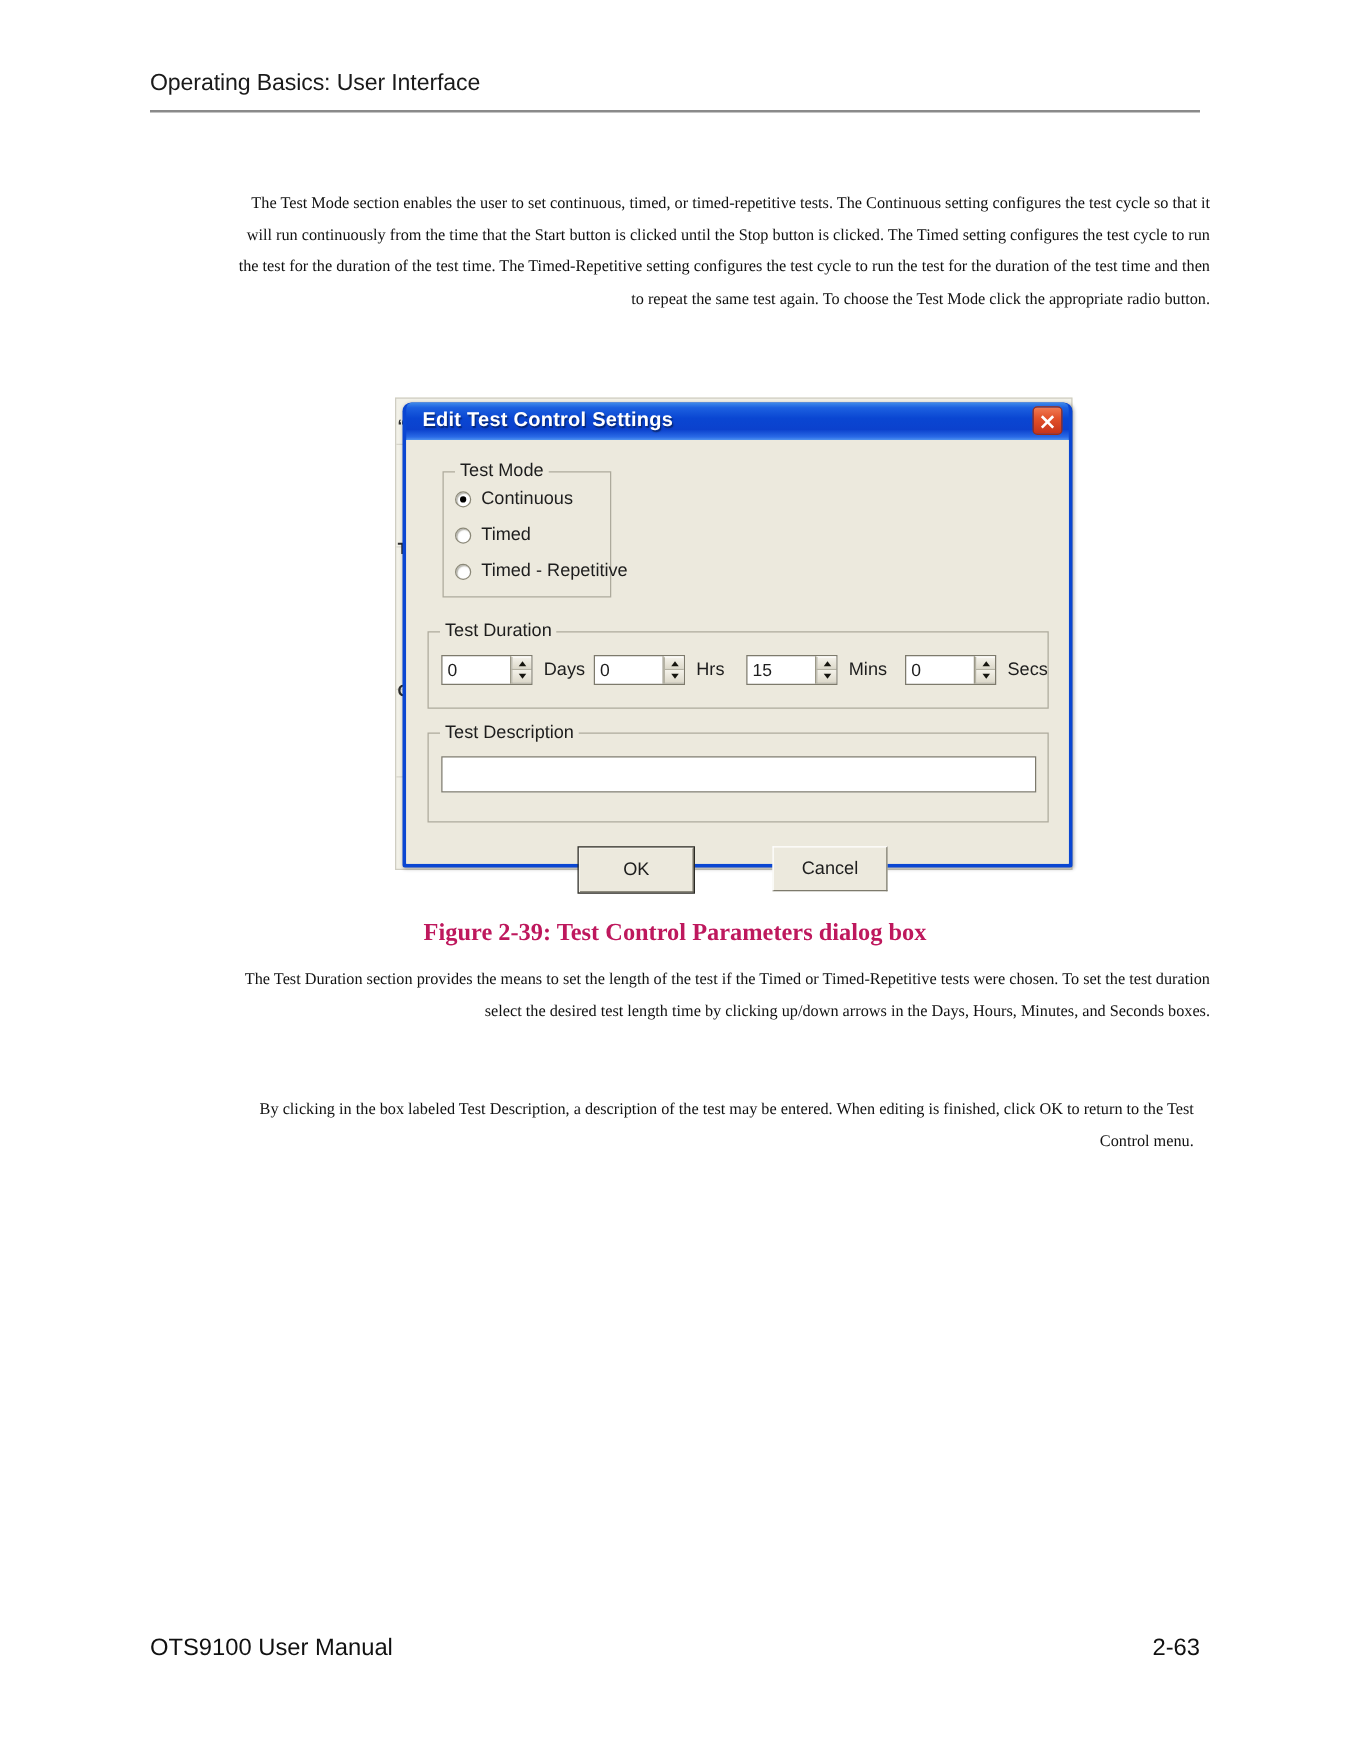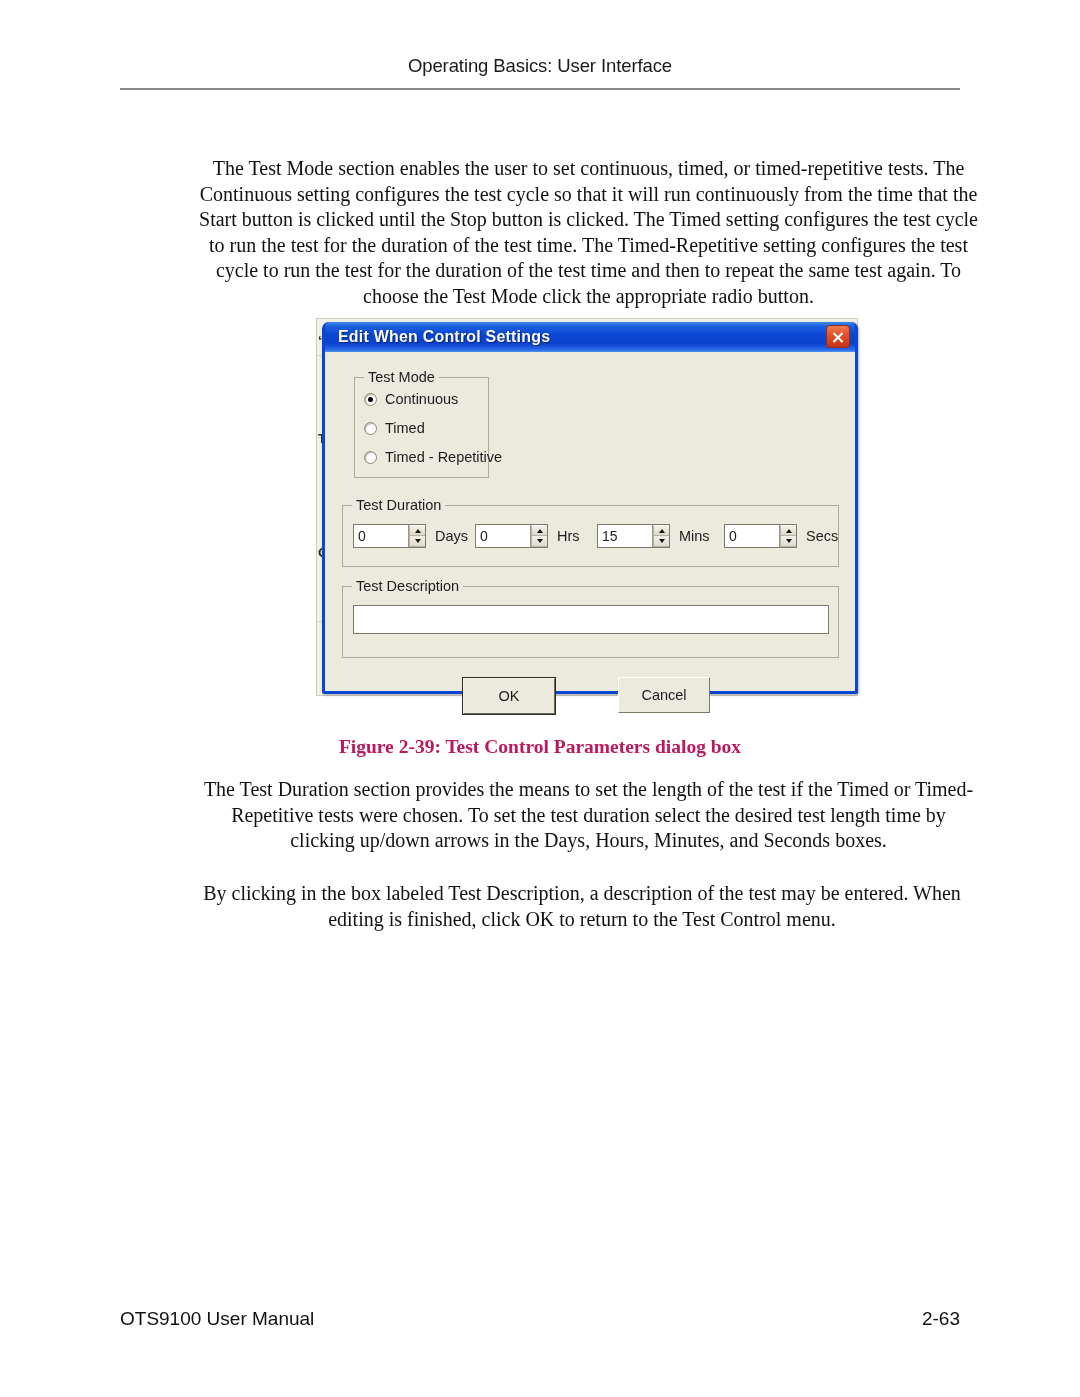--- a/index.html
+++ b/index.html
@@ -22,21 +22,21 @@
     inset: 0;
     background: #fff;
   }
 
   
   .header {
     position: absolute;
     left: 120px;
     top: 55px;
     width: 840px;
-    text-align: center;
+    text-align: left;
   }
   .header-text {
     font-family: "Liberation Sans", sans-serif;
     font-size: 18.5px;
     letter-spacing: -0.1px;
     color: #1a1a1a;
     display: inline-block;
     padding-bottom: 5px;
   }
   .header-rule {
@@ -45,25 +45,24 @@
     top: 88px;
     width: 840px;
     height: 2px;
     background: #8a8a8a;
   }
 
   
   .para {
     position: absolute;
     font-family: "Liberation Serif", serif;
-    font-size: 20px;
+    font-size: 13px;
     line-height: 25.6px;
     color: #111;
-    text-align: center;
-    margin-left: 12px;
+    text-align: right;
   }
   #para-intro  { left: 185px; top: 136px; width: 783px; }
   #para-duration { left: 185px; top: 757px; width: 783px; }
   #para-description { left: 185px; top: 861px; width: 770px; }
 
   
   .figure-caption {
     position: absolute;
     left: 120px;
     top: 736px;
@@ -364,21 +363,21 @@
     <div class="bg-line" style="left:0; top:232px; width:8px;"></div>
     <div class="bg-line" style="left:0; top:302px; width:8px;"></div>
     <div class="bg-frag" style="left:1px; top:14px; width:7px;">“</div>
     <div class="bg-frag" style="left:1px; top:112px; width:7px;">T</div>
     <div class="bg-frag" style="left:1px; top:226px; width:7px;">C</div>
   </div>
 
   <div class="dialog">
 
     <div class="titlebar">
-      <span class="title-text">Edit When Control Settings</span>
+      <span class="title-text">Edit Test Control Settings</span>
       <div class="close-btn">
         <svg width="14" height="14" viewBox="0 0 14 14" aria-hidden="true">
           <path d="M3.2 2.2 L7 6 L10.8 2.2 L12.3 3.7 L8.5 7.5 L12.3 11.3 L10.8 12.8 L7 9 L3.2 12.8 L1.7 11.3 L5.5 7.5 L1.7 3.7 Z" fill="#ffffff"></path>
         </svg>
       </div>
     </div>
 
     <div class="dialog-body">
 
       <div class="groupbox" id="group-test-mode">

